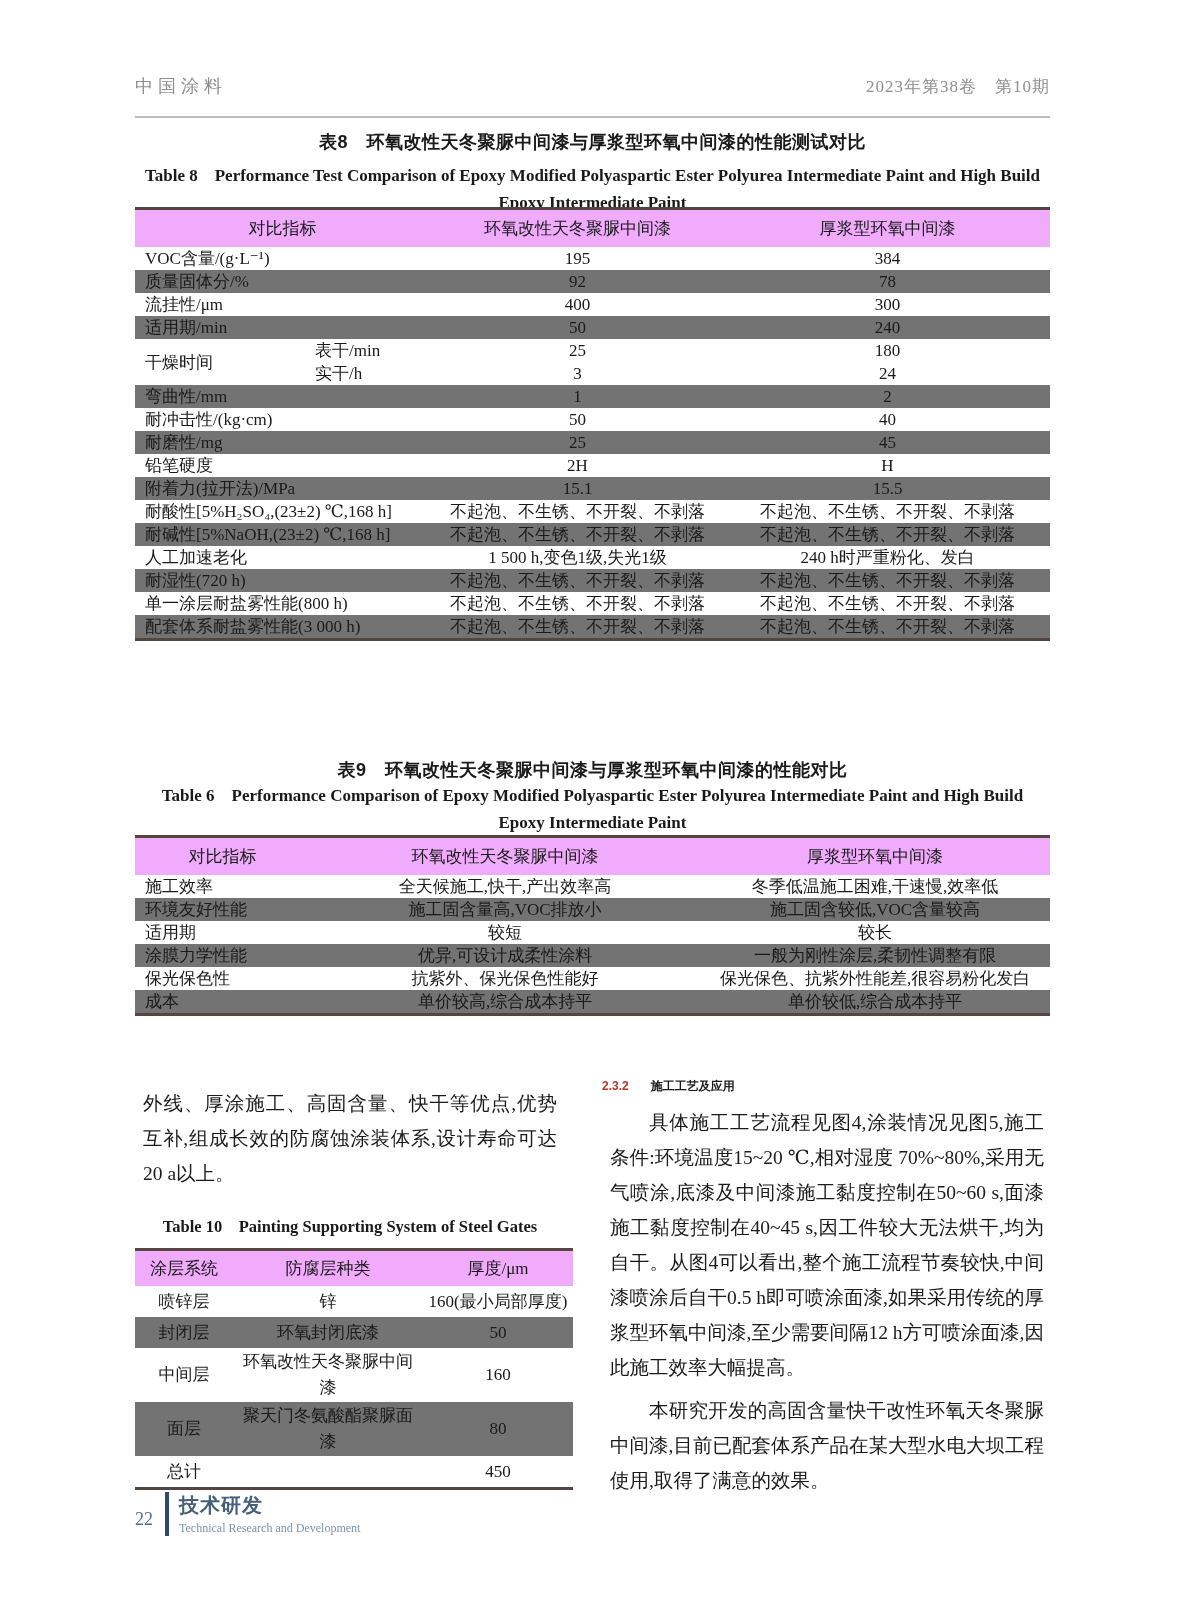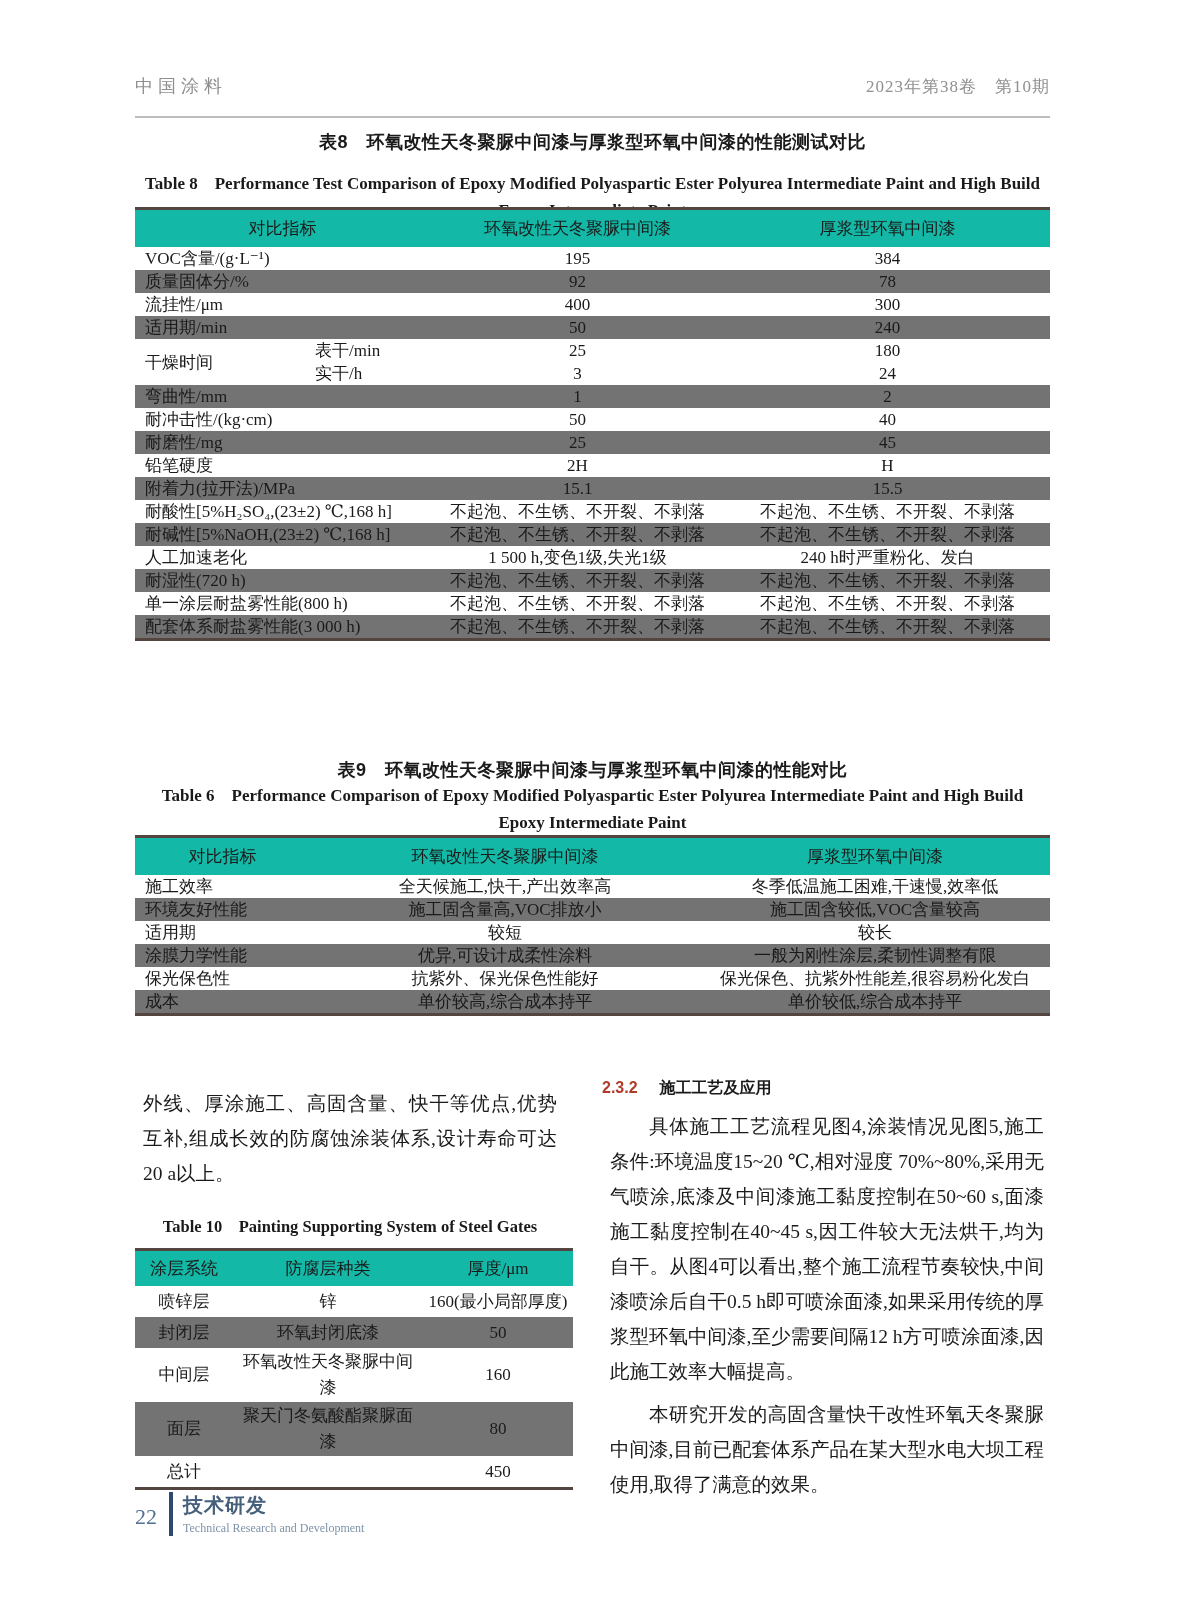--- a/index.html
+++ b/index.html
@@ -12,26 +12,26 @@
                 padding-bottom:18px;border-bottom:2px solid #bdbdbd;}
   .journal-name{font-size:18px;color:#8f8f8f;letter-spacing:5px;}
   .issue-info{font-size:17px;color:#8f8f8f;letter-spacing:1px;}
 
   
   .tbl-title-cn{font-size:18px;font-weight:bold;text-align:center;
                 font-family:"Liberation Sans","DejaVu Sans",sans-serif;letter-spacing:.5px;}
   .tbl-title-en{font-size:17px;font-weight:bold;text-align:center;line-height:27px;}
 
   .t8-titles{position:absolute;left:135px;top:130px;width:915px;}
-  .t8-titles .tbl-title-cn{margin-bottom:16px;}
+  .t8-titles .tbl-title-cn{margin-bottom:8px;}
 
   
   table{border-collapse:collapse;table-layout:fixed;}
   .ptable{border-top:3px solid #544540;border-bottom:3px solid #544540;}
-  .ptable th{background:#14b8a6;font-weight:normal;font-size:17px;text-align:center;padding:0;}
+  .ptable th{background:#f0abfc;font-weight:normal;font-size:17px;text-align:center;padding:0;}
   .ptable td{font-size:17px;padding:0 2px;}
   .ptable .lbl{text-align:left;padding-left:10px;}
   .ptable .val{text-align:center;}
   .shade{background:#737373;}
 
   
   .table8{position:absolute;left:135px;top:207px;width:915px;}
   .table8 th{height:37px;}
   .table8 td{height:22px;}
 
@@ -53,26 +53,26 @@
   .t10-titles .tbl-title-en{font-size:16.5px;}
   .table10{width:438px;margin-top:8px;}
   .table10 th{height:35px;}
   .table10 td{height:31px;line-height:26px;}
   .table10 .tall td{height:54px;}
   .table10 .c1{text-align:center;}
   .table10 .c2{text-align:center;}
   .table10 .c3{text-align:center;}
 
   .section-heading{font-family:"Liberation Sans","DejaVu Sans",sans-serif;
-                   font-size:16px;font-weight:bold;margin:0 0 10px 0;}
+                   font-size:12px;font-weight:bold;margin:0 0 10px 0;}
   .section-num{color:#b13a28;margin-right:22px;}
 
   
   .page-footer{position:absolute;left:135px;top:1492px;display:flex;align-items:center;}
-  .page-num{font-size:22px;color:#517095;margin-right:12px;align-self:flex-end;padding-bottom:6px;}
+  .page-num{font-size:18px;color:#517095;margin-right:12px;align-self:flex-end;padding-bottom:6px;}
   .footer-bar{width:4px;height:44px;background:#2d4a6d;margin-right:10px;}
   .footer-text .cn{font-family:"Liberation Sans","DejaVu Sans",sans-serif;
                    font-size:20px;font-weight:bold;color:#46607c;letter-spacing:1px;}
   .footer-text .en{font-size:12px;color:#7e93a9;margin-top:2px;}
 </style>
 </head>
 <body>
 
 <div class="page">
 

